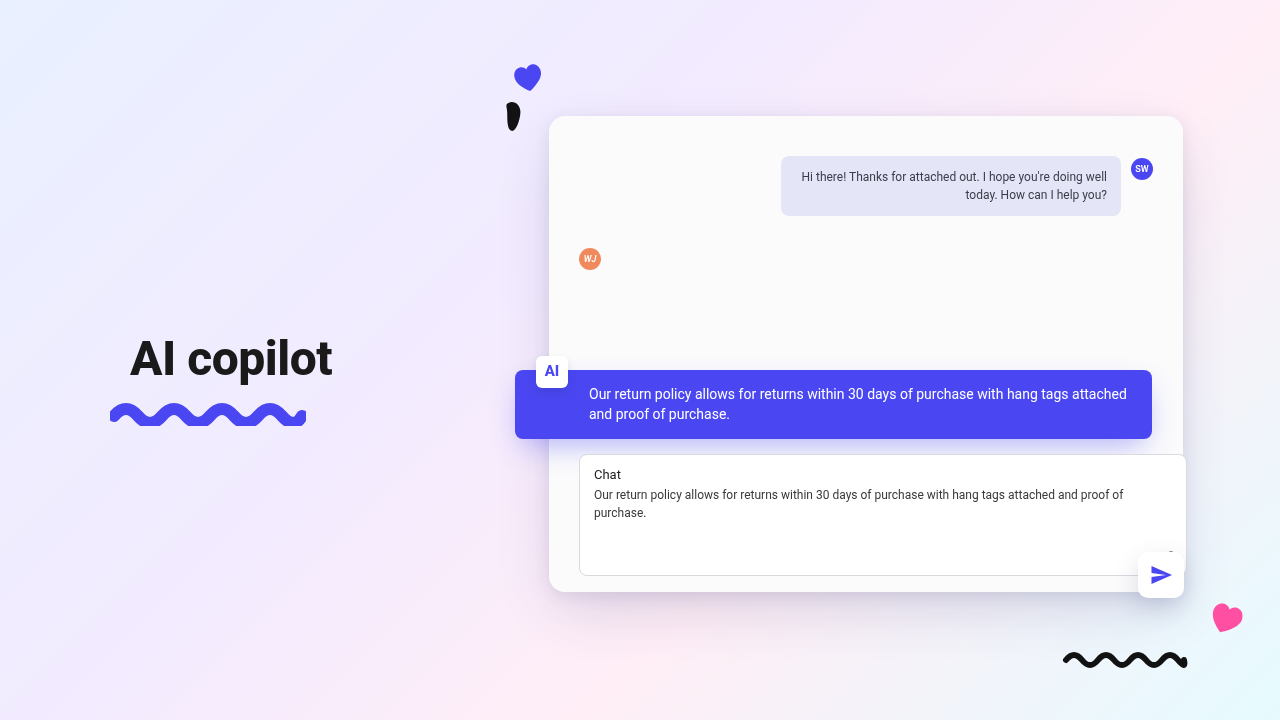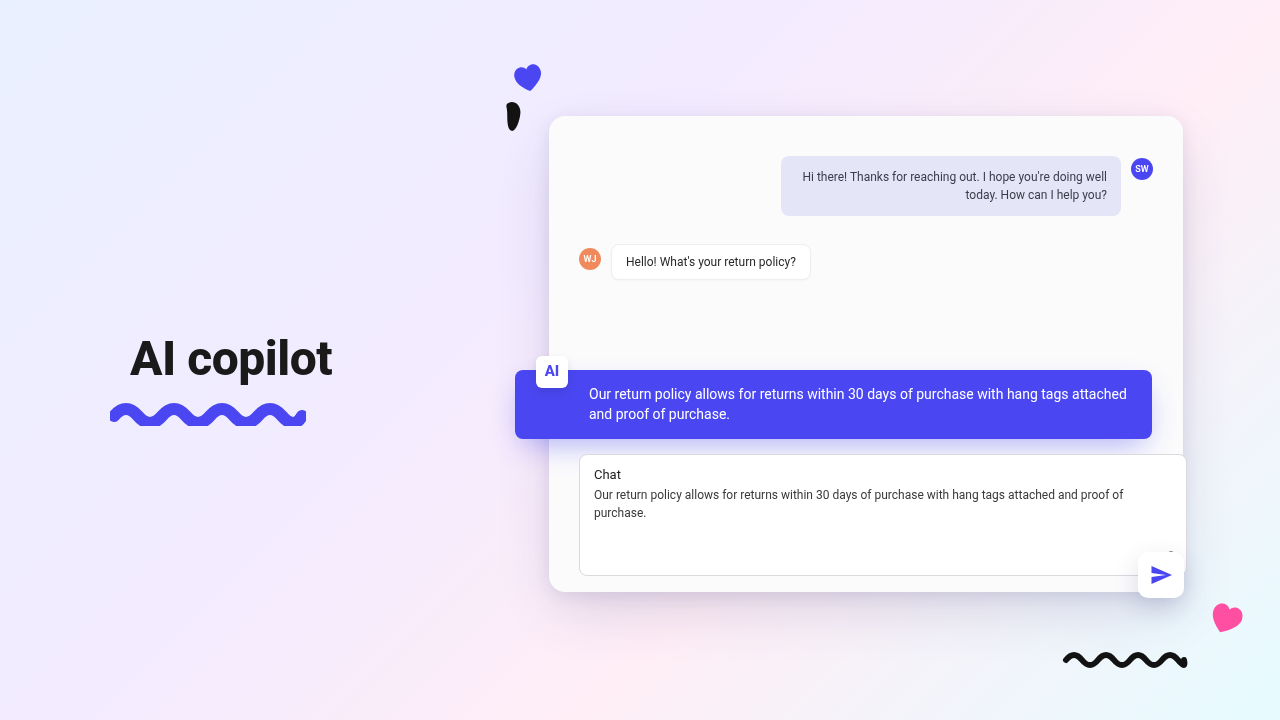--- a/index.html
+++ b/index.html
@@ -73,20 +73,21 @@
     margin-top: 2px;
   }
 
   
   .user-row {
     display: flex;
     justify-content: flex-start;
     align-items: flex-start;
     gap: 10px;
     margin-top: 28px;
+    font-style: italic;
   }
   .user-avatar {
     width: 22px; height: 22px;
     border-radius: 50%;
     background: #f08a5d;
     color: #fff;
     font-size: 9px;
     font-weight: 600;
     display: flex; align-items: center; justify-content: center;
     flex-shrink: 0;
@@ -193,27 +194,26 @@
 <body>
 
 <h1 class="headline">AI copilot</h1>
 <svg class="underline-squiggle" viewBox="0 0 196 28" fill="none">
   <path d="M4 18 Q 16 4, 28 18 T 52 18 T 76 18 T 100 18 T 124 18 T 148 18 T 172 18 T 192 18" stroke="currentColor" stroke-width="12" stroke-linecap="round" fill="none"></path>
 </svg>
 
 <div class="chat-panel">
 
   <div class="agent-row">
-    <div class="agent-bubble">Hi there! Thanks for reaching out. I hope you're doing well today. How can I help you?</div>
+    <div class="agent-bubble">Hi there! Thanks for attached out. I hope you're doing well today. How can I help you?</div>
     <div class="agent-avatar">SW</div>
   </div>
 
   <div class="user-row">
     <div class="user-avatar">WJ</div>
-    <div class="user-bubble">Hello! What's your return policy?</div>
   </div>
 
   <div class="ai-strip">
     <div class="ai-badge">AI</div>
     <span>Our return policy allows for returns within 30 days of purchase with hang tags attached and proof of purchase.</span>
   </div>
 
   <div class="compose">
     <div class="compose-title">Chat</div>
     <div class="compose-text">Our return policy allows for returns within 30 days of purchase with hang tags attached and proof of purchase.</div>

